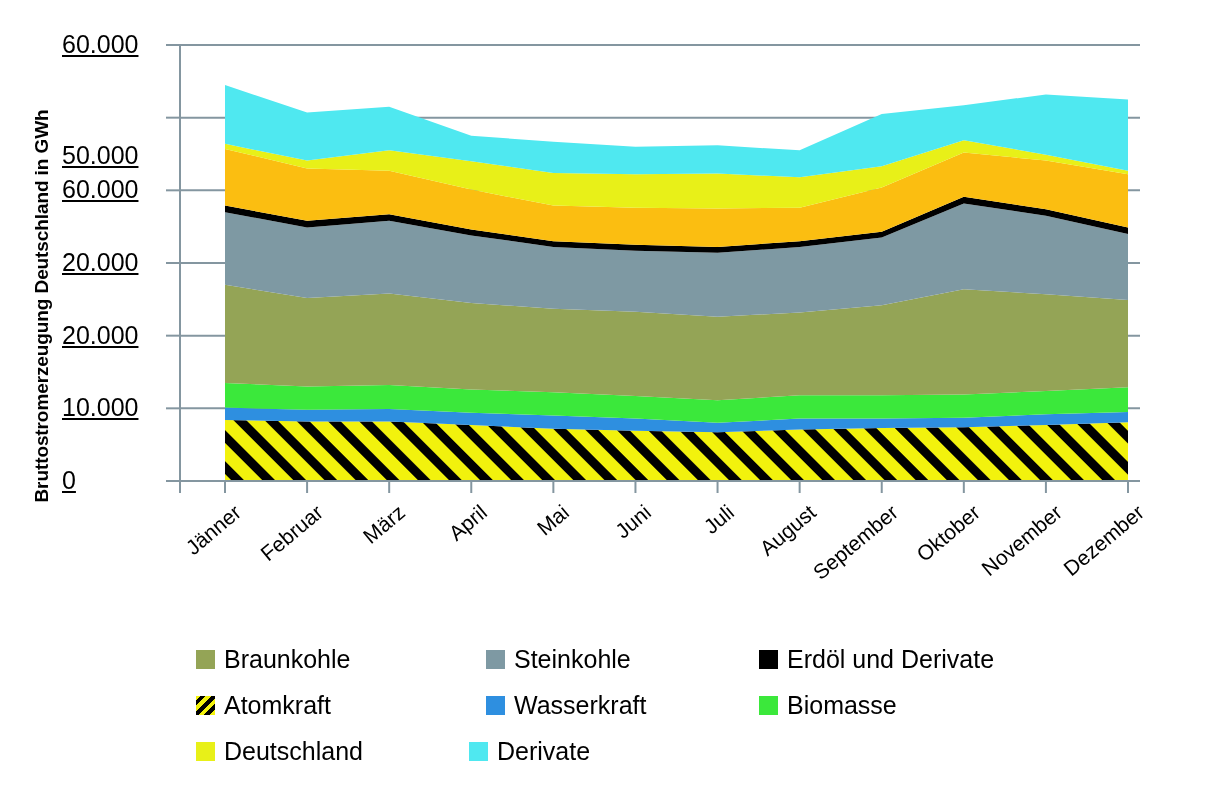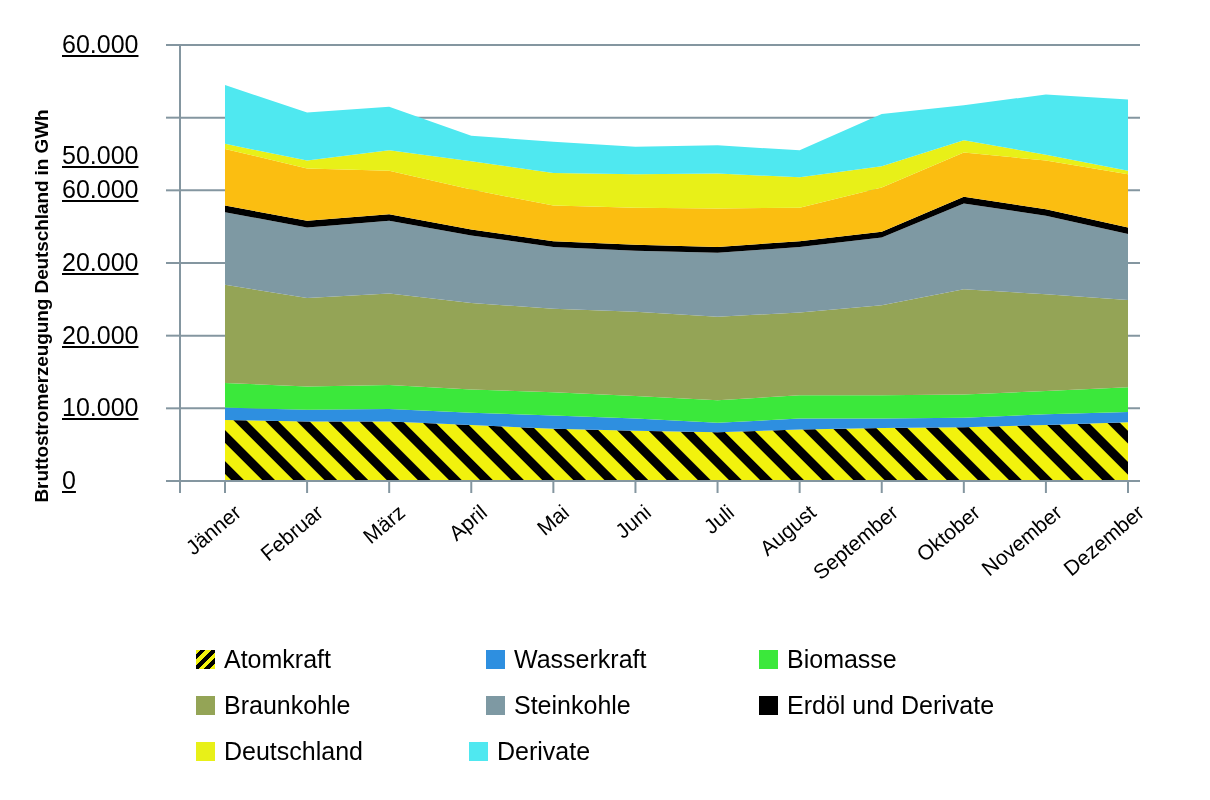--- a/index.html
+++ b/index.html
@@ -167,44 +167,44 @@
       <div class="xtick" style="left: 805.636px; top: 501px;">August</div>
       <div class="xtick" style="left: 887.727px; top: 501px;">September</div>
       <div class="xtick" style="left: 969.818px; top: 501px;">Oktober</div>
       <div class="xtick" style="left: 1051.91px; top: 501px;">November</div>
       <div class="xtick" style="left: 1134px; top: 501px;">Dezember</div>
     </div>
 
   <div id="legend">
       <div class="legend-row">
         <div class="legend-item col1">
+          <span class="swatch" style="background: rgb(148, 164, 86);"></span>
+          <span class="legend-label">Braunkohle</span>
+        </div>
+        <div class="legend-item col2">
+          <span class="swatch" style="background: rgb(126, 153, 163);"></span>
+          <span class="legend-label">Steinkohle</span>
+        </div>
+        <div class="legend-item col3">
+          <span class="swatch" style="background: rgb(0, 0, 0);"></span>
+          <span class="legend-label">Erdöl und Derivate</span>
+        </div>
+      </div>
+      <div class="legend-row">
+        <div class="legend-item col1">
           <span class="swatch" style="background: repeating-linear-gradient(-45deg, rgb(242, 242, 13) 0px, rgb(242, 242, 13) 4px, rgb(0, 0, 0) 4px, rgb(0, 0, 0) 8px);"></span>
           <span class="legend-label">Atomkraft</span>
         </div>
         <div class="legend-item col2">
           <span class="swatch" style="background: rgb(46, 143, 224);"></span>
           <span class="legend-label">Wasserkraft</span>
         </div>
         <div class="legend-item col3">
           <span class="swatch" style="background: rgb(59, 232, 59);"></span>
           <span class="legend-label">Biomasse</span>
-        </div>
-      </div>
-      <div class="legend-row">
-        <div class="legend-item col1">
-          <span class="swatch" style="background: rgb(148, 164, 86);"></span>
-          <span class="legend-label">Braunkohle</span>
-        </div>
-        <div class="legend-item col2">
-          <span class="swatch" style="background: rgb(126, 153, 163);"></span>
-          <span class="legend-label">Steinkohle</span>
-        </div>
-        <div class="legend-item col3">
-          <span class="swatch" style="background: rgb(0, 0, 0);"></span>
-          <span class="legend-label">Erdöl und Derivate</span>
         </div>
       </div>
       <div class="legend-row">
         <div class="legend-item col2">
           <span class="swatch" style="background: rgb(232, 240, 24);"></span>
           <span class="legend-label">Deutschland</span>
         </div>
         <div class="legend-item col3">
           <span class="swatch" style="background: rgb(79, 232, 240);"></span>
           <span class="legend-label">Derivate</span>

